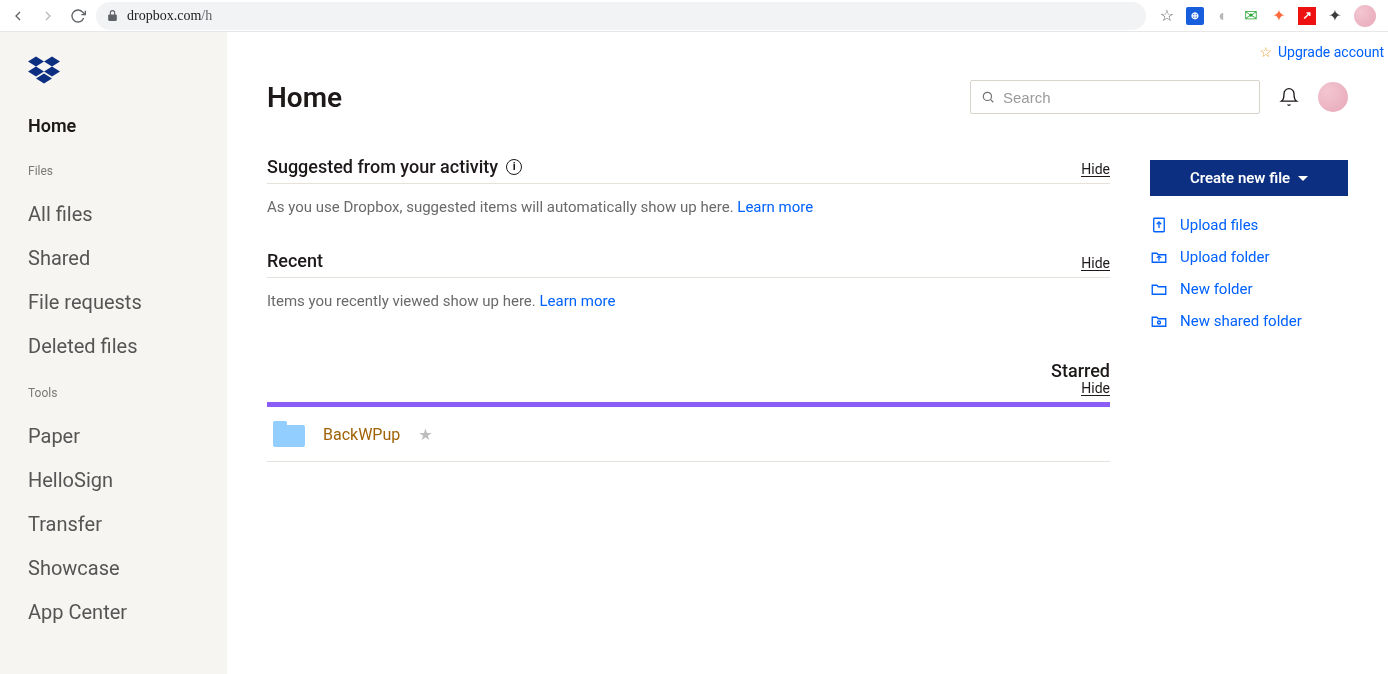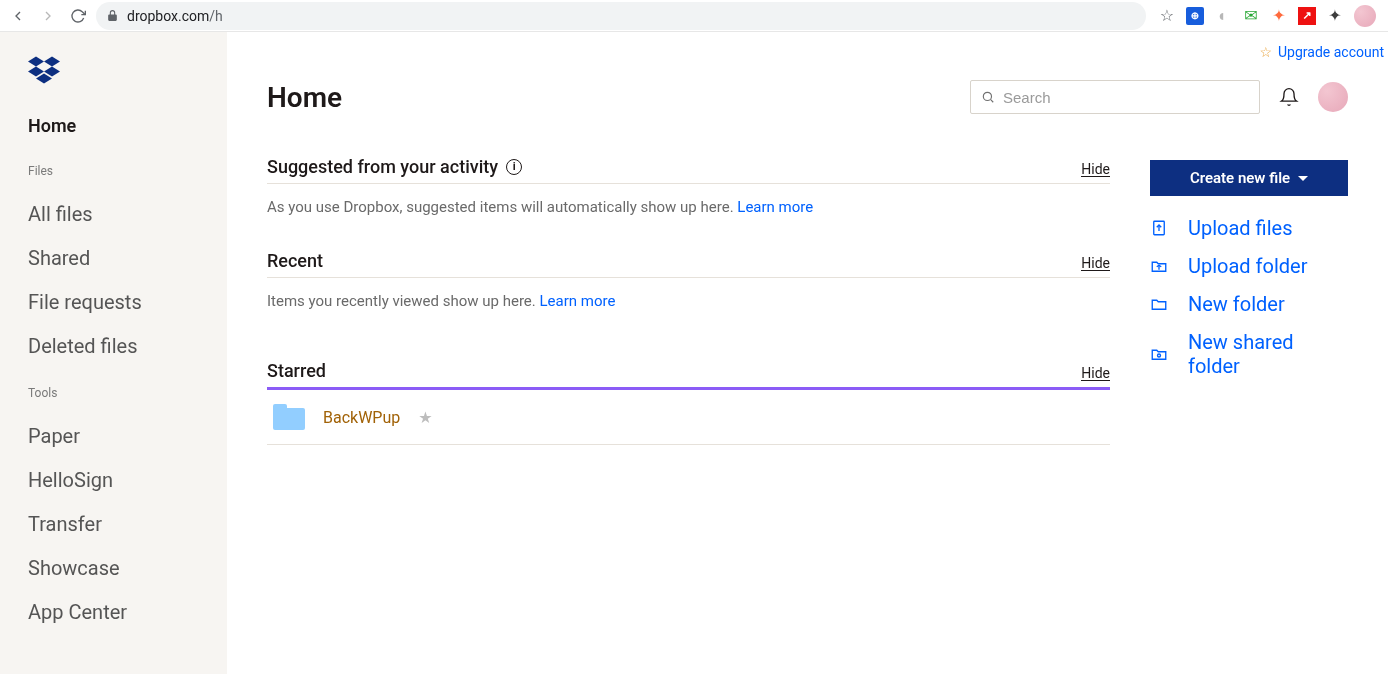--- a/index.html
+++ b/index.html
@@ -1,18 +1,18 @@
 <!DOCTYPE html>
 <html><head>
 <meta charset="utf-8">
 <style>
   * { box-sizing: border-box; margin: 0; padding: 0; }
   body { font-family: -apple-system, BlinkMacSystemFont, "Segoe UI", Roboto, Helvetica, Arial, sans-serif; font-size: 14px; color: #1e1919; background: #fff; }
   
-  .browser-bar { display:flex; align-items:center; height:32px; background:#fff; border-bottom:1px solid #e7e7e7; padding:0 6px; gap:6px; }
+  .browser-bar { display:flex; align-items:center; height:32px; background:#fff; border-bottom:1px solid #e7e7e7; padding:0 6px; gap:6px;font-family:Liberation Serif, serif; }
   .nav-btn { width:24px; height:24px; display:flex; align-items:center; justify-content:center; color:#5f6368; border-radius:50%; }
   .nav-btn.disabled { color:#b8b8b8; }
   .addr { flex:1; display:flex; align-items:center; height:28px; background:#f1f3f4; border-radius:14px; padding:0 10px; gap:8px; color:#202124; font-size:14px; }
   .addr .host { color:#202124; }
   .addr .path { color:#5f6368; }
   .ext-icons { display:flex; align-items:center; gap:10px; padding:0 6px; }
   .ext { width:18px; height:18px; display:flex; align-items:center; justify-content:center; font-size:16px; }
   .avatar-sm { width:22px; height:22px; border-radius:50%; background: radial-gradient(circle at 30% 30%, #f3c6d1, #e7a8b9); }
   
   .app { display:flex; height:642px; }
@@ -34,32 +34,32 @@
   .avatar-hdr { width:30px; height:30px; border-radius:50%; background: radial-gradient(circle at 30% 30%, #f3c6d1, #e7a8b9); }
   .content-flex { display:flex; gap:40px; margin-top:42px; }
   .center-col { flex:1; max-width:880px; }
   .section { margin-bottom:34px; }
   .sec-head { display:flex; align-items:flex-end; border-bottom:1px solid #e6e1da; padding-bottom:6px; }
   .sec-title { font-size:18px; font-weight:500; display:flex; align-items:center; gap:8px; flex:1; }
   .hide { font-size:14px; color:#1e1919; border-bottom:1px solid #1e1919; cursor:pointer; line-height:1; }
   .sec-body { padding-top:14px; font-size:15px; color:#6a6a6a; }
   .sec-body a, .link { color:#0061fe; text-decoration:none; cursor:pointer; }
   .starred-item { display:flex; align-items:center; gap:18px; padding:14px 6px; border-bottom:1px solid #e6e1da; }
-  .sec-head.starred { border-bottom:3px solid #8b5cf6; }
+  .sec-head.starred { border-bottom:5px solid #8b5cf6;flex-direction:column; }
   .folder-ico { width:32px; height:26px; position:relative; }
   .folder-ico::before { content:""; position:absolute; left:0; top:0; width:14px; height:6px; background:#92ceff; border-radius:2px 2px 0 0; }
   .folder-ico::after { content:""; position:absolute; left:0; top:4px; width:32px; height:22px; background:#92ceff; border-radius:2px; }
   .item-name { font-size:16px; color:#a16207; }
   .star-ico { color:#bdbdbd; font-size:16px; }
   .info-ico { width:16px; height:16px; border:1.5px solid #1e1919; border-radius:50%; display:inline-flex; align-items:center; justify-content:center; font-size:11px; font-weight:700; }
   
   .right-col { width:198px; padding-top:4px; }
   .create-btn { width:100%; height:36px; background:#0d2f81; color:#fff; font-size:15px; font-weight:600; display:flex; align-items:center; justify-content:center; gap:8px; cursor:pointer; }
   .action-list { margin-top:20px; display:flex; flex-direction:column; gap:14px; }
-  .action { display:flex; align-items:center; gap:20px; color:#0061fe; font-size:20px; cursor:pointer; }
+  .action { display:flex; align-items:center; gap:12px; color:#0061fe; font-size:15px; cursor:pointer; }
   .action .aic { width:18px; height:18px; display:flex; align-items:center; justify-content:center; }
   .aic svg { display:block; }
   .chev { width:0; height:0; border-left:5px solid transparent; border-right:5px solid transparent; border-top:5px solid #fff; }
 </style>
 </head>
 <body>
 
 <div class="browser-bar">
   <div class="nav-btn">
     <svg width="16" height="16" viewBox="0 0 24 24" fill="none" stroke="currentColor" stroke-width="2">

